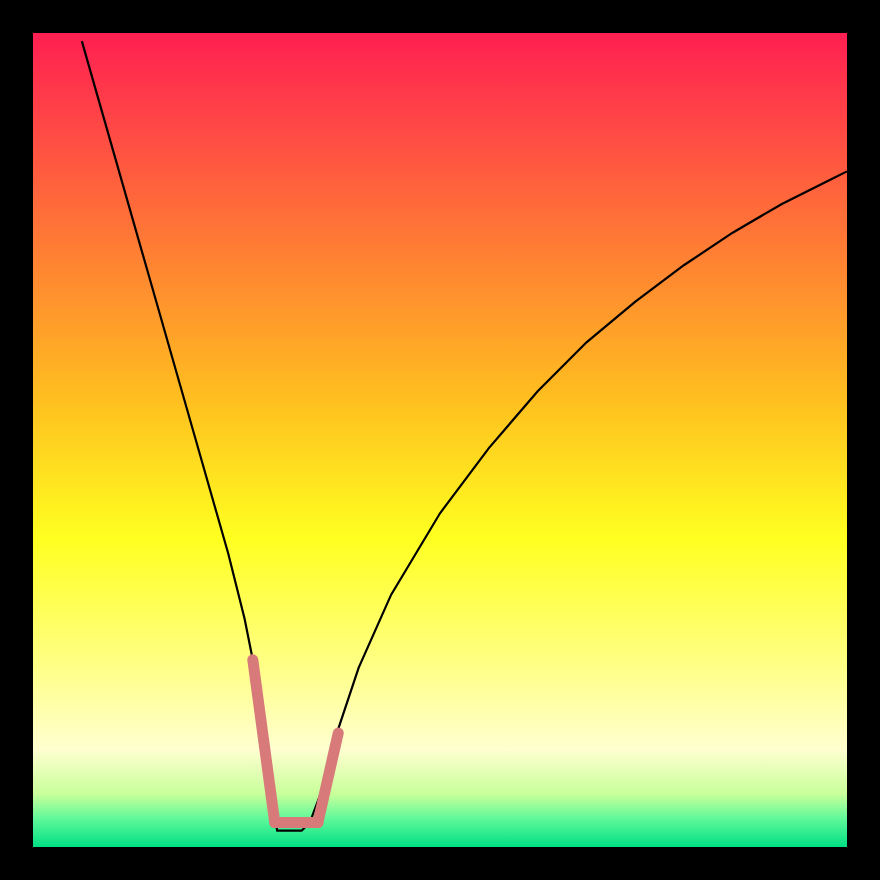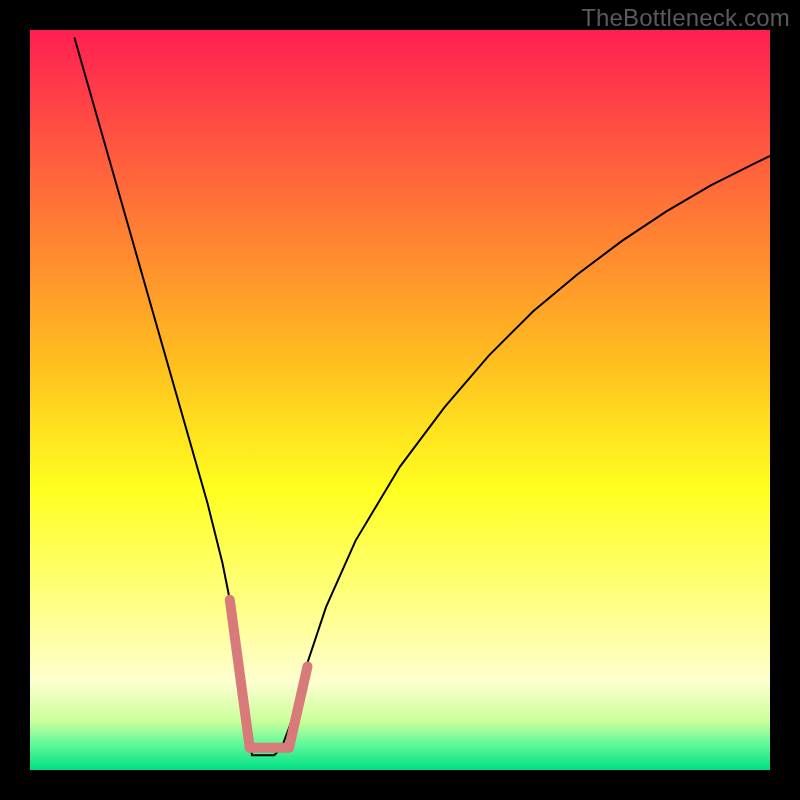--- a/index.html
+++ b/index.html
@@ -54,14 +54,13 @@
             <stop offset="100%" stop-color="#00e083"></stop>
           </linearGradient>
         </defs>
         <rect x="0" y="0" width="740" height="740" fill="url(#bg)"></rect>
         <path d="M44.40 7.40 L59.20 59.20 L74.00 111.00 L88.80 162.80 L103.60 214.60 L118.40 266.40 L133.20 318.20 L148.00 370.00 L162.80 421.80 L177.60 473.60 L192.40 532.80 L199.80 569.80 L207.20 614.20 L214.60 666.00 L218.30 703.00 L222.00 725.20 L229.40 725.20 L236.80 725.20 L244.20 725.20 L251.60 717.80 L262.70 688.20 L273.80 643.80 L296.00 577.20 L325.60 510.60 L370.00 436.60 L414.40 377.40 L458.80 325.60 L503.20 281.20 L547.60 244.20 L592.00 210.90 L636.40 181.30 L680.80 155.40 L725.20 133.20 L740.00 125.80" fill="none" stroke="#000000" stroke-width="2"></path>
         <path d="M199.80 569.80 L219.78 717.80" fill="none" stroke="#d87a7a" stroke-width="10" stroke-linecap="round"></path>
         <path d="M219.78 717.80 L259.00 717.80" fill="none" stroke="#d87a7a" stroke-width="10" stroke-linecap="round"></path>
         <path d="M259.00 717.80 L277.50 636.40" fill="none" stroke="#d87a7a" stroke-width="10" stroke-linecap="round"></path>
       </svg>
   </div>
-  <div class="watermark">TheBottleneck.com</div>
 </div>
 
 </body></html>

